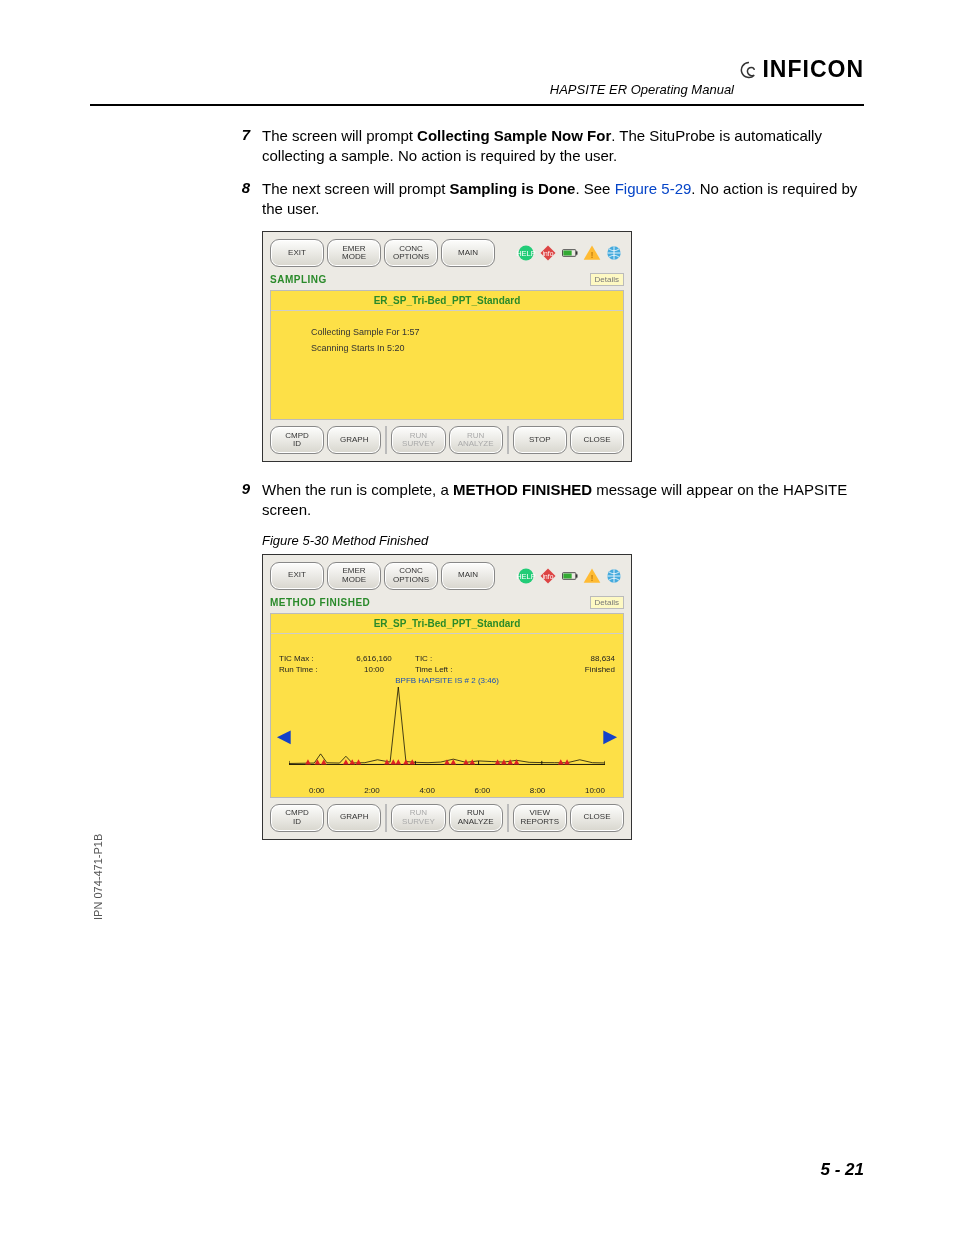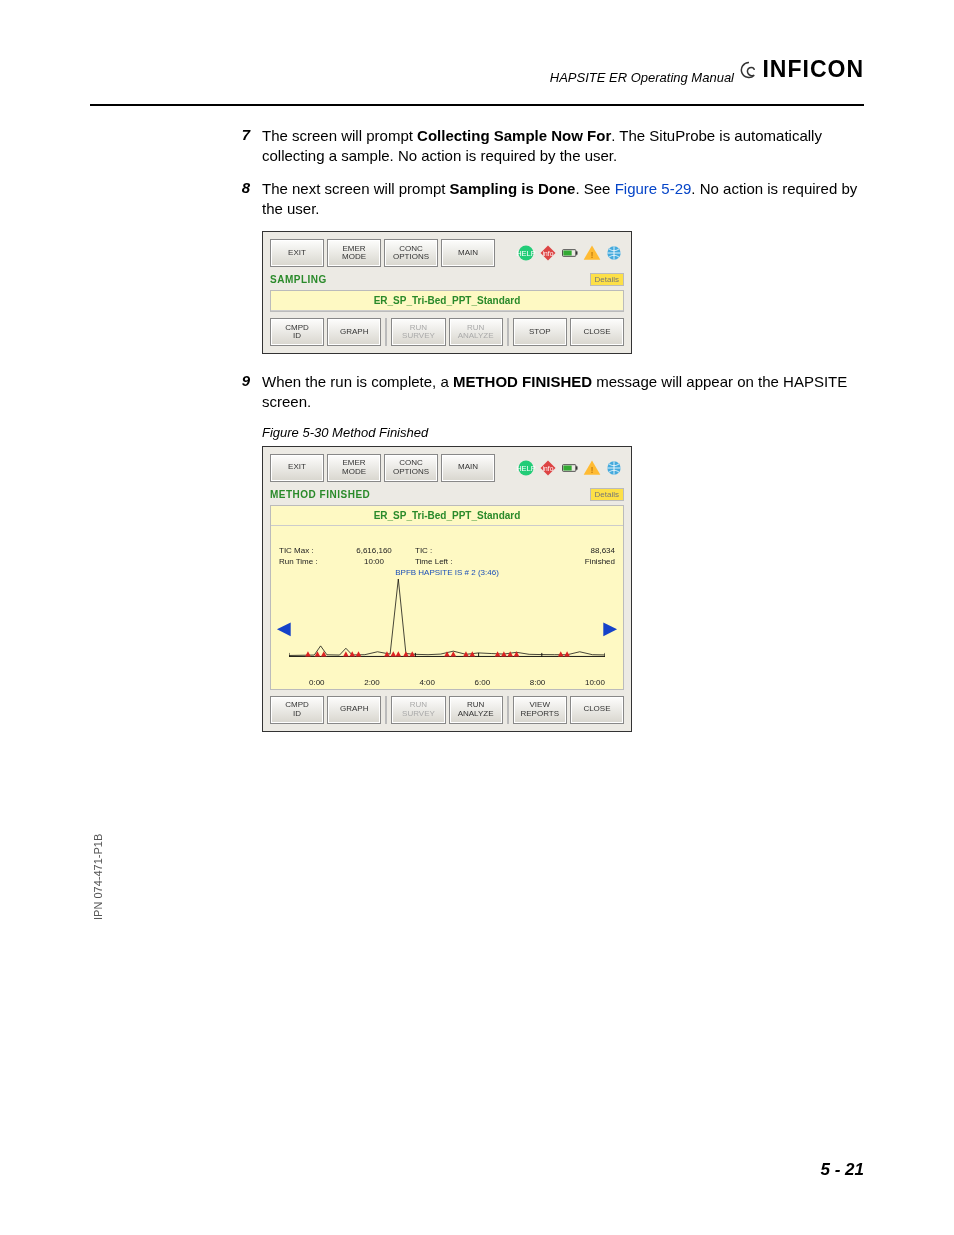--- a/index.html
+++ b/index.html
@@ -1,43 +1,43 @@
 <!DOCTYPE html>
 <html><head>
 <meta charset="utf-8">
 <style>
   html,body{margin:0;padding:0;background:#fff;font-family:Arial,Helvetica,sans-serif;color:#000}
   .page{width:954px;height:1235px;position:relative;box-sizing:border-box;padding:60px 90px 60px 90px}
   .sidetext{position:absolute;left:92px;top:920px;font-size:11px;color:#555;transform:rotate(-90deg);transform-origin:left top;white-space:nowrap}
   
   .hdr{position:relative;height:40px}
-  .hdr .manual{position:absolute;right:130px;top:10px;font-style:italic;font-size:13px}
+  .hdr .manual{position:absolute;right:130px;top:22px;font-style:italic;font-size:13px}
   .hdr .logo{position:absolute;right:0;top:-4px;display:flex;align-items:center;gap:4px}
   .hdr .logo .swirl{width:18px;height:18px}
   .hdr .logo .name{font-weight:bold;letter-spacing:1px;font-size:23px;font-family:"Arial Narrow",Arial,sans-serif}
   .hrule{border:none;border-top:2px solid #000;margin:4px 0 20px 0}
   
   .content{margin-left:130px}
   .step{display:flex;margin:12px 0}
   .step-num{width:30px;flex:none;font-weight:bold;font-style:italic;text-align:right;margin-right:12px;font-size:15px}
   .step-body{flex:1;font-size:15px;line-height:1.35}
   .step-body b{font-weight:bold}
   .figref{color:#0645c8}
   .figcap{margin:10px 0 6px 42px;font-style:italic;font-size:13px}
   
   .device{width:368px;border:1px solid #333;background:#eceae4;margin-left:42px;font-family:Verdana,Arial,sans-serif;font-size:9px;color:#222}
   .dev-pad{padding:7px}
   .toprow{display:flex;gap:3px;align-items:center}
-  .btn3d{background:linear-gradient(#fdfdfc,#d8d6ce);border:1px solid #888;border-radius:0;box-shadow:inset 0 0 0 1px #fff;display:flex;align-items:center;justify-content:center;text-align:center;height:26px;min-width:44px;font-size:8px;line-height:1.05;padding:0 4px;color:#333}
+  .btn3d{background:linear-gradient(#fdfdfc,#d8d6ce);border:1px solid #888;border-radius:9px;box-shadow:inset 0 0 0 1px #fff;display:flex;align-items:center;justify-content:center;text-align:center;height:26px;min-width:44px;font-size:8px;line-height:1.05;padding:0 4px;color:#333}
   .btn3d.dis{color:#aaa}
   .icon{width:20px;height:20px}
   .statusbar{display:flex;justify-content:space-between;align-items:center;margin-top:6px}
   .statusbar .name{color:#2a8a2a;font-weight:bold;font-size:10px;letter-spacing:.5px}
-  .details{font-size:8px;color:#777;border:1px solid #bbb;padding:1px 4px;background:#fde047}
-  .whitepanel{background:#fef9c3;border:1px solid #bbb;margin-top:4px}
+  .details{font-size:8px;color:#777;border:1px solid #bbb;padding:1px 4px;background:#fef9c3}
+  .whitepanel{background:#fde047;border:1px solid #bbb;margin-top:4px}
   .greenline{color:#2a8a2a;font-weight:bold;text-align:center;font-size:10px;border-bottom:1px solid #ccc;padding:4px 0}
   .sampling-body{padding:10px 14px 60px 40px;font-size:9px;color:#333}
   .sampling-body div{margin:6px 0}
   .btmrow{display:flex;gap:3px;margin-top:6px}
   .btmrow .btn3d{flex:1;min-width:0;height:26px}
   .sep{width:2px;background:#bbb;margin:0 1px}
   
   .mf-stats{display:flex;font-size:8px;padding:20px 8px 2px 8px;color:#222}
   .mf-stats .c1{flex:0 0 60px}
   .mf-stats .c2{flex:0 0 70px;text-align:center;padding-right:6px}
@@ -119,20 +119,24 @@
                 <path d="M4 12h16M12 4v16M6 7c4 3 8 3 12 0M6 17c4-3 8-3 12 0" stroke="#fff" fill="none"></path>
               </svg>
           </div>
         </div>
         <div class="statusbar">
           <span class="name">SAMPLING</span>
           <span class="details">Details</span>
         </div>
         <div class="whitepanel">
           <div class="greenline">ER_SP_Tri-Bed_PPT_Standard</div>
+          <div class="sampling-body">
+            <div>Collecting Sample For  1:57</div>
+            <div>Scanning Starts In  5:20</div>
+          </div>
         </div>
         <div class="btmrow">
           <div class="btn3d" style="white-space:pre">CMPD
 ID</div>
           <div class="btn3d">GRAPH</div>
           <div class="sep"></div>
           <div class="btn3d dis" style="white-space:pre">RUN
 SURVEY</div>
           <div class="btn3d dis" style="white-space:pre">RUN
 ANALYZE</div>

